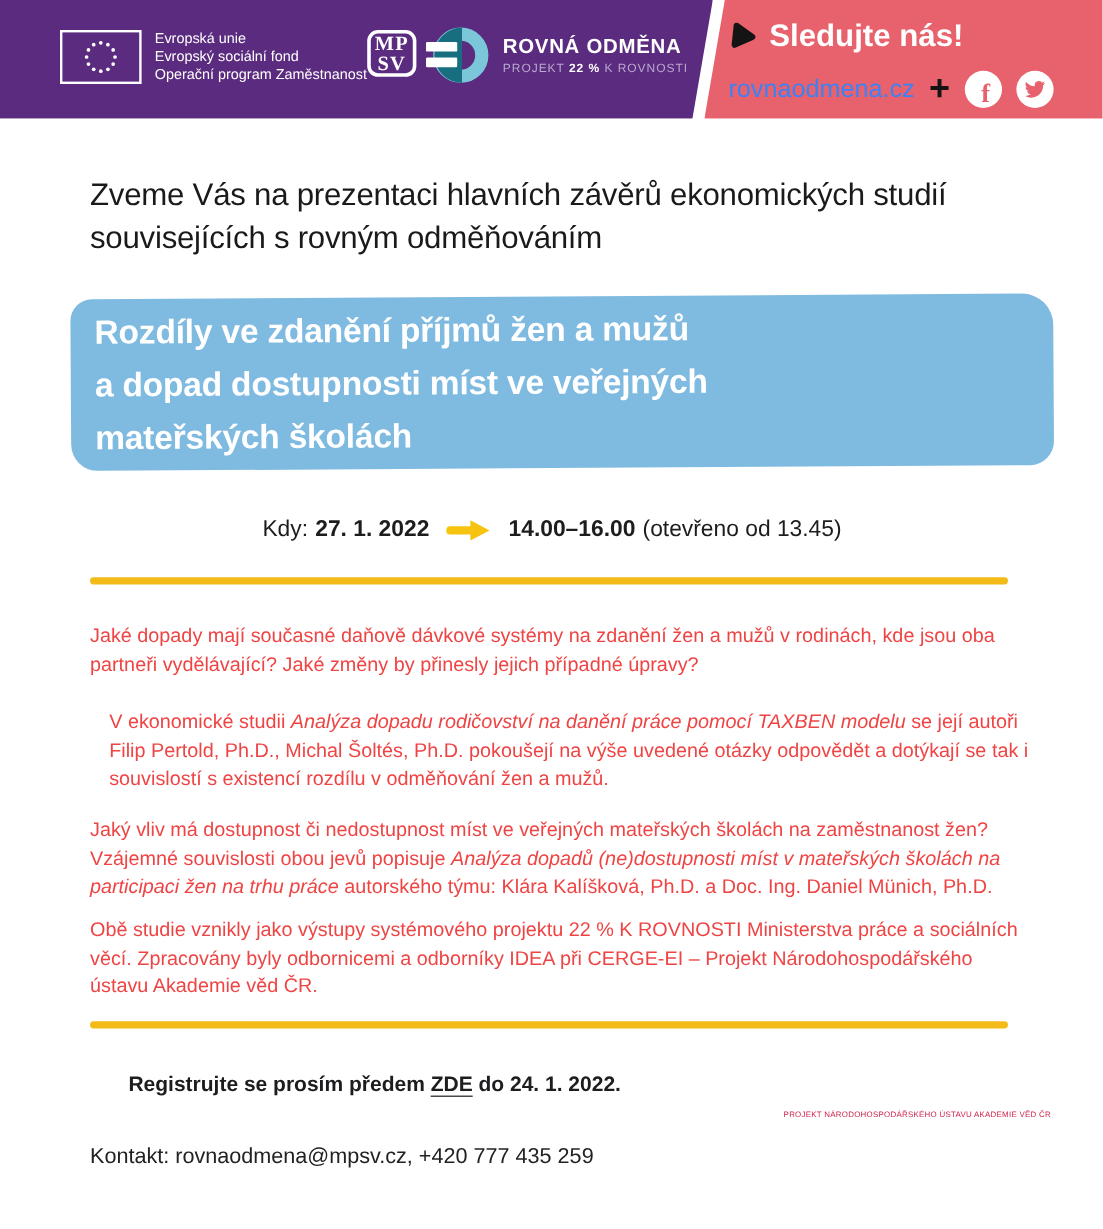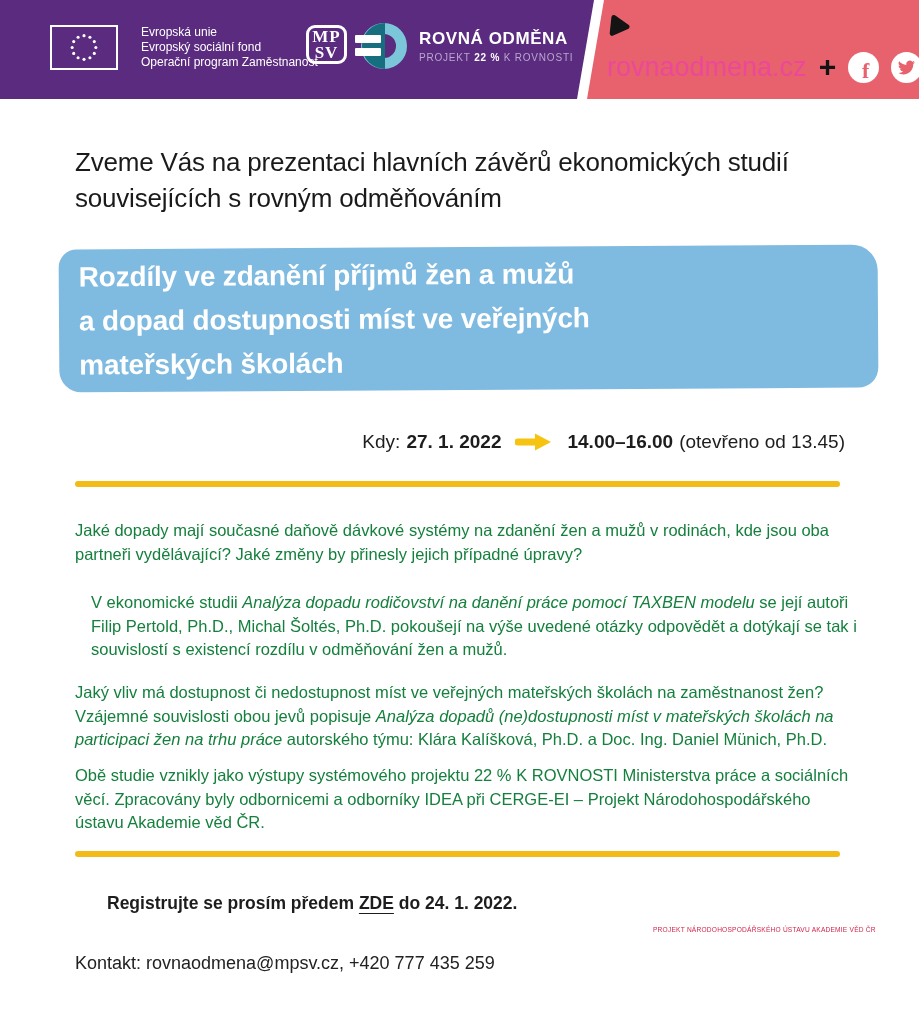--- a/index.html
+++ b/index.html
@@ -6,21 +6,21 @@
   .page{position:relative;width:919px;height:1024px;background:#ffffff;overflow:hidden;
         font-family:"Liberation Sans", sans-serif;color:#1d1d1f;}
 
   
   .header{position:absolute;top:0;left:0;width:919px;height:99px;}
   .hdr-purple{position:absolute;inset:0;background:#5a2b7e;
               clip-path:polygon(0 0,594px 0,577px 99px,0 99px);}
   .hdr-pink{position:absolute;inset:0;background:#e7626c;
             clip-path:polygon(604px 0,919px 0,919px 99px,587px 99px);}
 
-  .eu-block{position:absolute;left:50px;top:25px;display:flex;align-items:center;gap:23px;}
+  .eu-block{position:absolute;left:50px;top:25px;display:flex;align-items:center;gap:11px;}
   .eu-flag{width:64px;height:41px;border:2px solid #fff;display:block;}
   .eu-text{color:#fff;font-size:12px;line-height:15px;}
 
   .mpsv{position:absolute;left:306px;top:25px;width:41px;height:39px;border:3px solid #fff;
         border-radius:9px;box-sizing:border-box;display:flex;flex-direction:column;
         align-items:center;justify-content:center;color:#fff;
         font-family:"Liberation Serif", serif;font-weight:bold;font-size:17px;line-height:16px;
         letter-spacing:1px;}
 
   .ro-logo{position:absolute;left:355px;top:23px;display:flex;align-items:center;gap:12px;}
@@ -32,48 +32,48 @@
   .ro-bar{position:absolute;left:0;width:26px;height:8px;background:#fff;border-radius:1px;}
   .ro-bar.b1{top:12px;} .ro-bar.b2{top:25px;}
   .ro-title{color:#fff;font-weight:bold;font-size:17px;letter-spacing:.6px;}
   .ro-sub{color:#b9a8cf;font-size:10px;letter-spacing:.8px;margin-top:3px;}
   .ro-sub b{color:#fff;}
 
   .social{position:absolute;left:607px;top:14px;color:#fff;}
   .follow-row{display:flex;align-items:center;gap:10px;font-weight:bold;font-size:26px;}
   .play{display:inline-flex;transform:rotate(6deg);}
   .site-row{display:flex;align-items:center;gap:12px;margin-top:14px;}
-  .site{font-size:27px;color:#ec4899;text-decoration:none;}
+  .site{font-size:21px;color:#3b82f6;text-decoration:none;}
   .plus{color:#141414;font-size:30px;font-weight:bold;line-height:1;margin-top:-2px;}
   .soc-circle{width:31px;height:31px;border-radius:50%;background:#fff;display:flex;
               align-items:center;justify-content:center;overflow:hidden;}
   .fb-f{color:#e7626c;font-weight:bold;font-size:22px;font-family:"Liberation Serif", serif;
         margin-top:7px;margin-left:4px;}
 
   
   .title{position:absolute;left:75px;top:144px;width:740px;font-size:26px;line-height:36px;
          font-weight:normal;color:#1a1a1c;margin:0;letter-spacing:-0.2px;}
 
   .banner{position:absolute;left:59px;top:247px;width:819px;height:143px;background:#7fbae0;
           border-radius:18px 26px 20px 22px;transform:rotate(-0.35deg);
           display:flex;flex-direction:column;justify-content:center;padding-left:20px;
           box-sizing:border-box;}
   .banner div{color:#fff;font-weight:bold;font-size:28px;line-height:44px;letter-spacing:-0.2px;}
 
   .when-row{position:absolute;left:75px;top:431px;width:770px;display:flex;
-            justify-content:flex-end;align-items:center;font-size:19px;gap:16px;}
+            justify-content:center;align-items:center;font-size:19px;gap:16px;}
   .when{display:flex;align-items:center;gap:6px;}
   .arrow{display:inline-flex;margin:0 8px;}
 
   .divider{position:absolute;left:75px;width:765px;height:6px;background:#f3bb17;
            border-radius:3px;}
   .d1{top:481px;} .d2{top:851px;}
 
   .para{position:absolute;left:75px;width:782px;font-size:16.5px;line-height:23.5px;
-        color:#15803d;margin:0;}
+        color:#ef4444;margin:0;}
   .p1{top:519px;} .p2{top:591px;margin-left:16px;} .p3{top:681px;} .p4{top:764px;}
   .para i{font-style:italic;}
 
   .register-row{position:absolute;left:75px;top:893px;width:770px;display:flex;
                 justify-content:space-between;align-items:baseline;margin-left:32px;}
   .register{font-size:17.5px;font-weight:bold;}
   .zde{color:#1d1d1f;text-decoration:underline;text-underline-offset:4px;cursor:pointer;}
   .coop{font-size:17.5px;}
 
   .idea{position:absolute;right:74px;top:920px;width:192px;}
@@ -139,20 +139,21 @@
       </div>
     </div>
 
     <div class="social">
       <div class="follow-row">
         <span class="play">
           <svg width="24" height="24" viewBox="0 0 24 24">
               <polygon points="6,4 20,12 6,20" fill="#141414" stroke="#141414" stroke-width="5" stroke-linejoin="round"></polygon>
             </svg>
         </span>
+        <span>Sledujte nás!</span>
       </div>
       <div class="site-row">
         <a class="site">rovnaodmena.cz</a>
         <span class="plus">+</span>
         <span class="soc-circle">
             <span class="fb-f">f</span>
           </span>
         <span class="soc-circle">
           <svg width="17" height="17" viewBox="0 0 24 24">
               <path fill="#e7626c" d="M23.95 4.57a10 10 0 01-2.82.77 4.96 4.96 0 002.16-2.72c-.95.56-2 .97-3.13 1.2a4.92 4.92 0 00-8.38 4.48A13.97 13.97 0 011.64 3.16a4.92 4.92 0 001.52 6.57 4.9 4.9 0 01-2.23-.61v.06a4.92 4.92 0 003.95 4.83 4.99 4.99 0 01-2.21.08 4.94 4.94 0 004.6 3.42A9.87 9.87 0 010 19.54a13.94 13.94 0 007.55 2.21c9.05 0 14-7.5 14-13.99 0-.21 0-.42-.02-.63a10 10 0 002.42-2.56z"></path>

